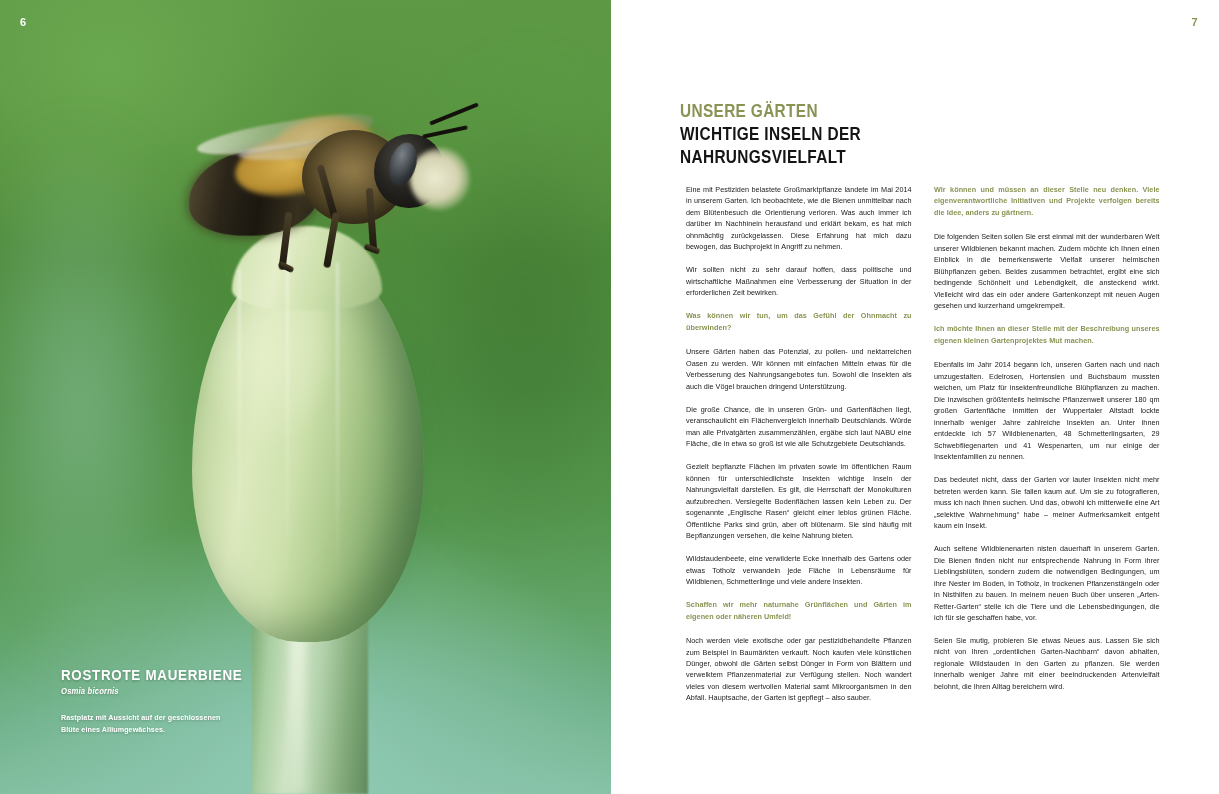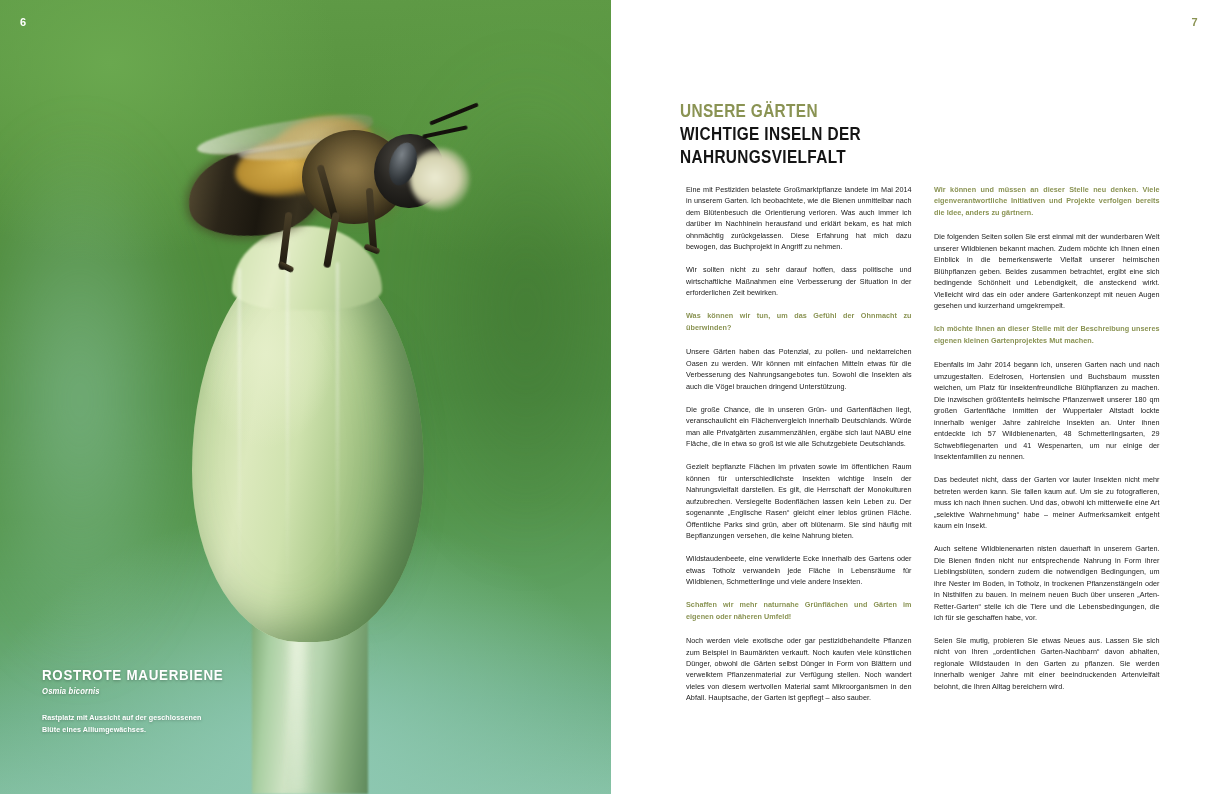--- a/index.html
+++ b/index.html
@@ -232,21 +232,21 @@
   .bee-leg {
     position: absolute;
     background: linear-gradient(180deg, #4a3f28, #1d190f);
     border-radius: 4px;
     filter: blur(.45px);
   }
 
   
   .caption {
     position: absolute;
-    left: 42px;
+    left: 61px;
     top: 668px;
     width: 260px;
     color: #ffffff;
     text-shadow: 0 1px 3px rgba(0,0,0,.28);
   }
   .caption-title {
     font-size: 14.5px;
     letter-spacing: .055em;
     font-weight: 700;
     line-height: 1.1;

